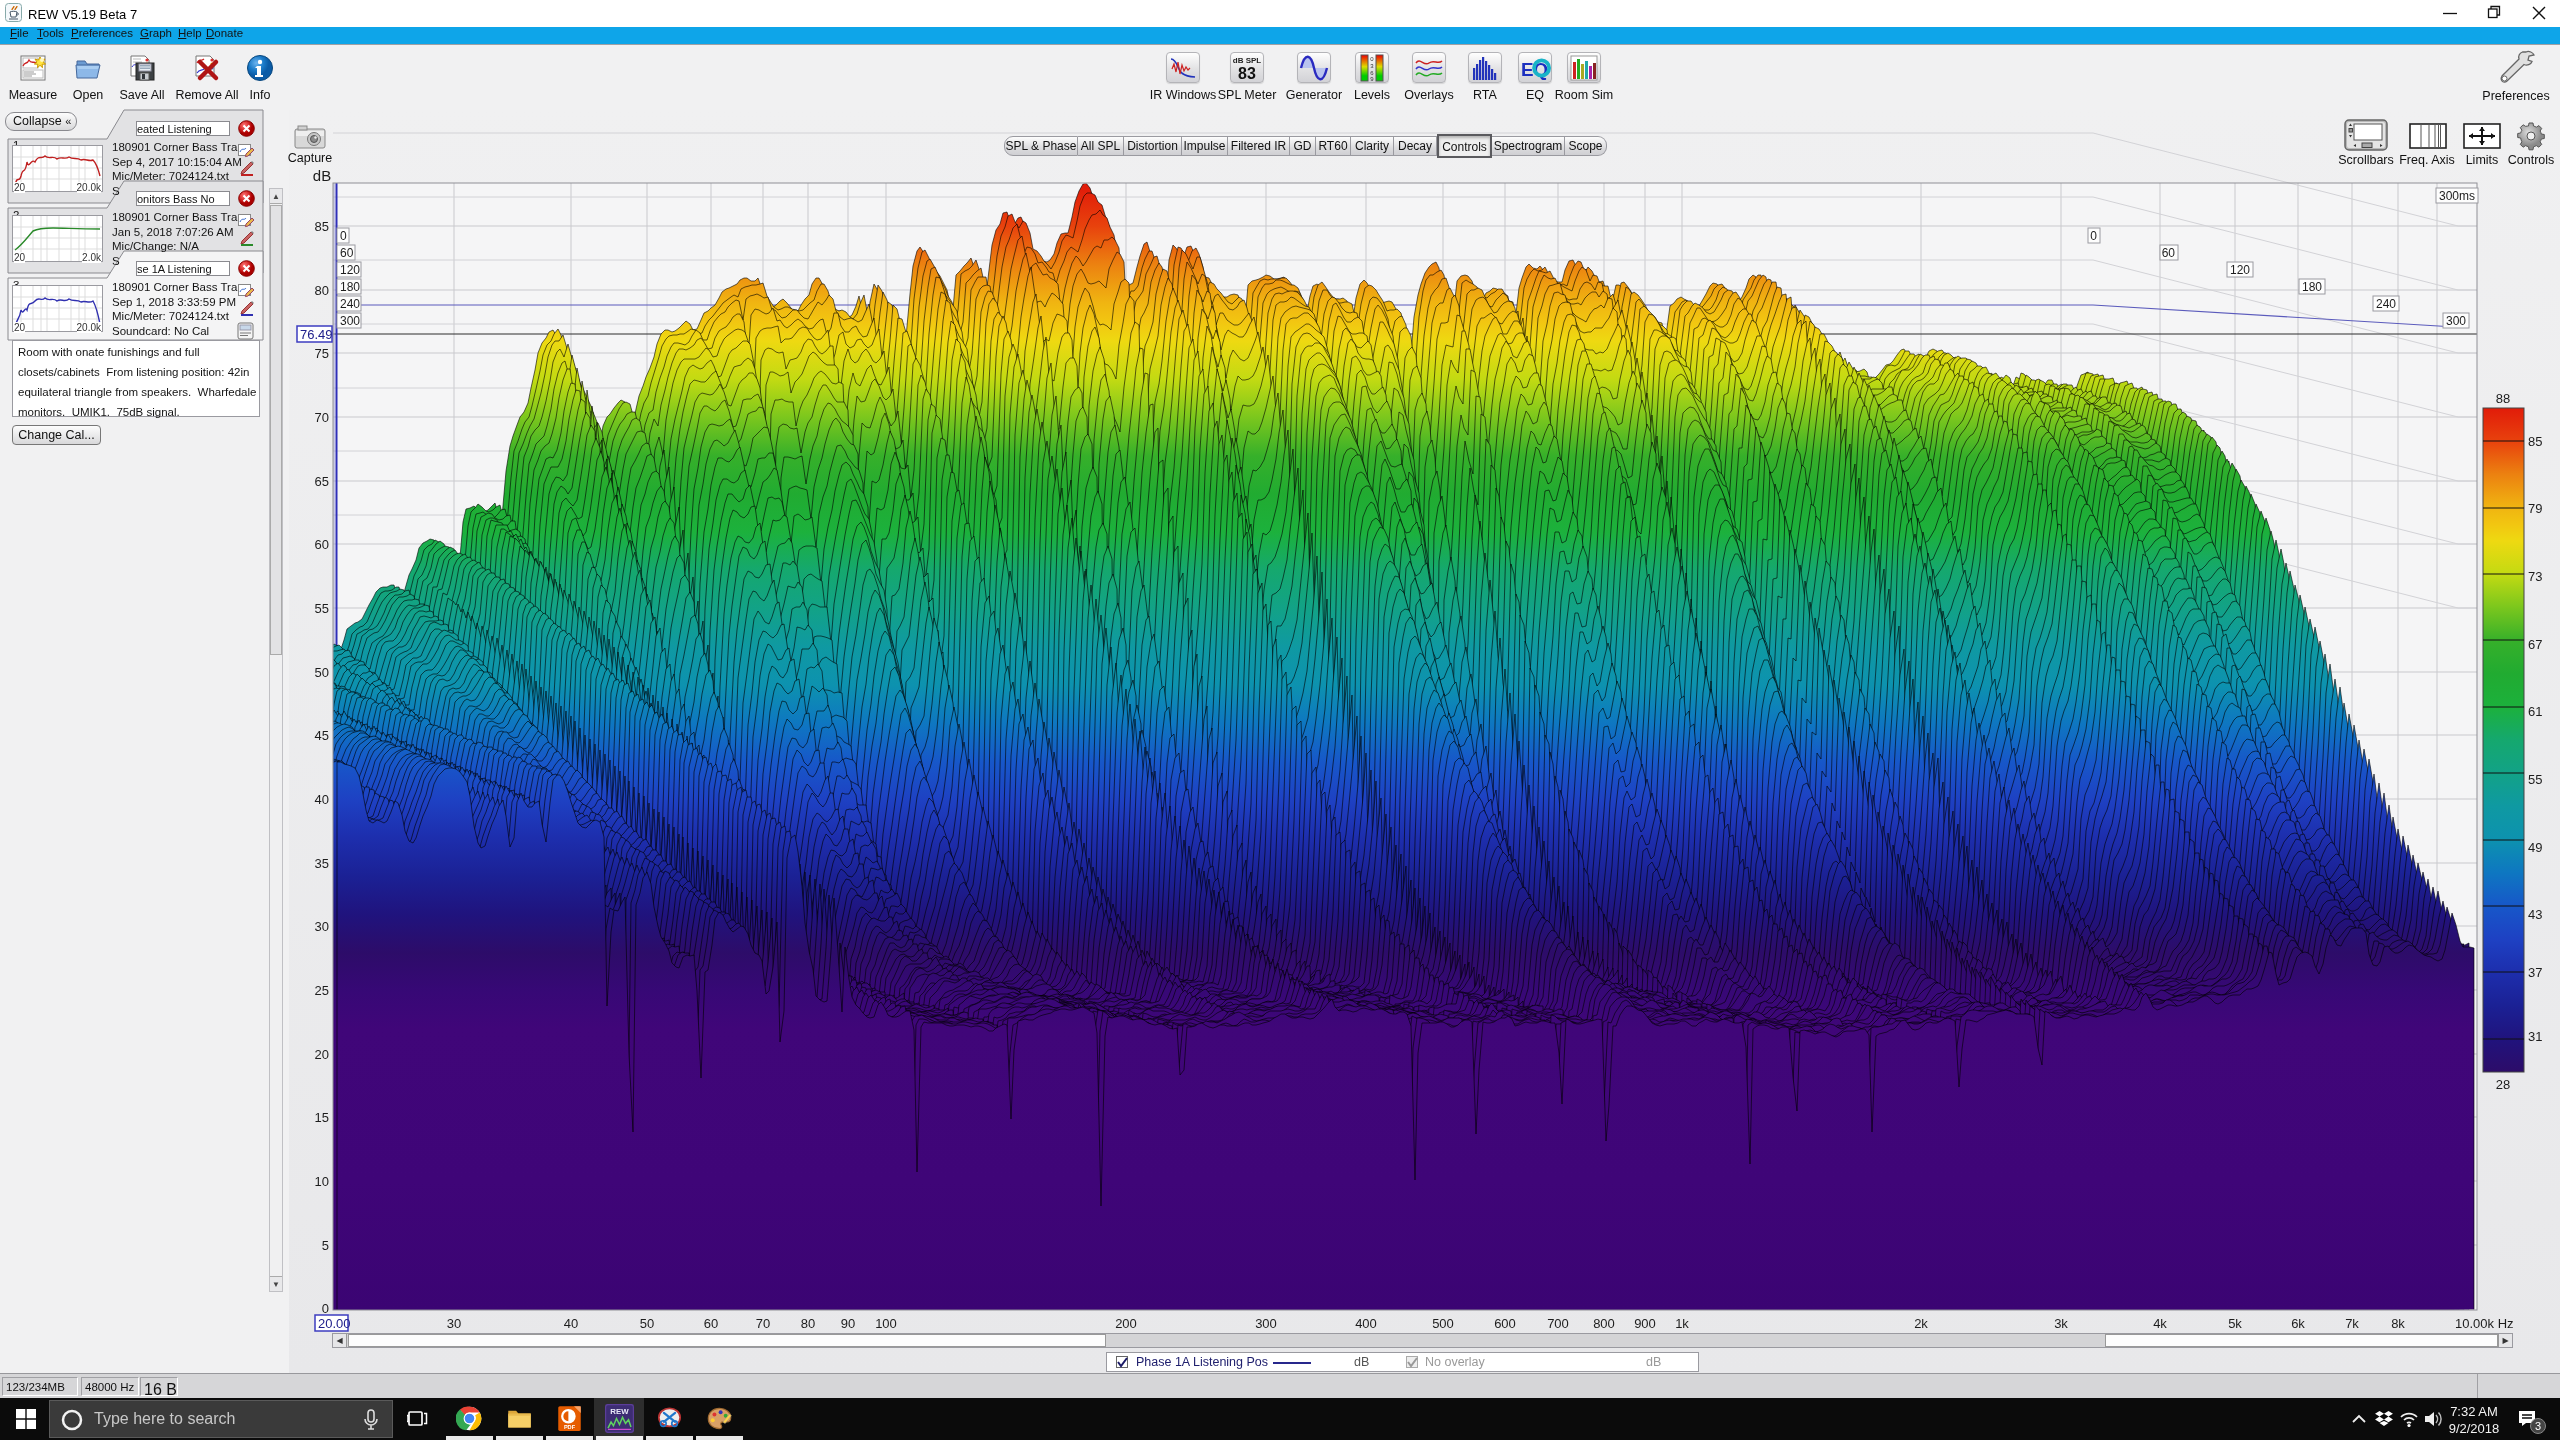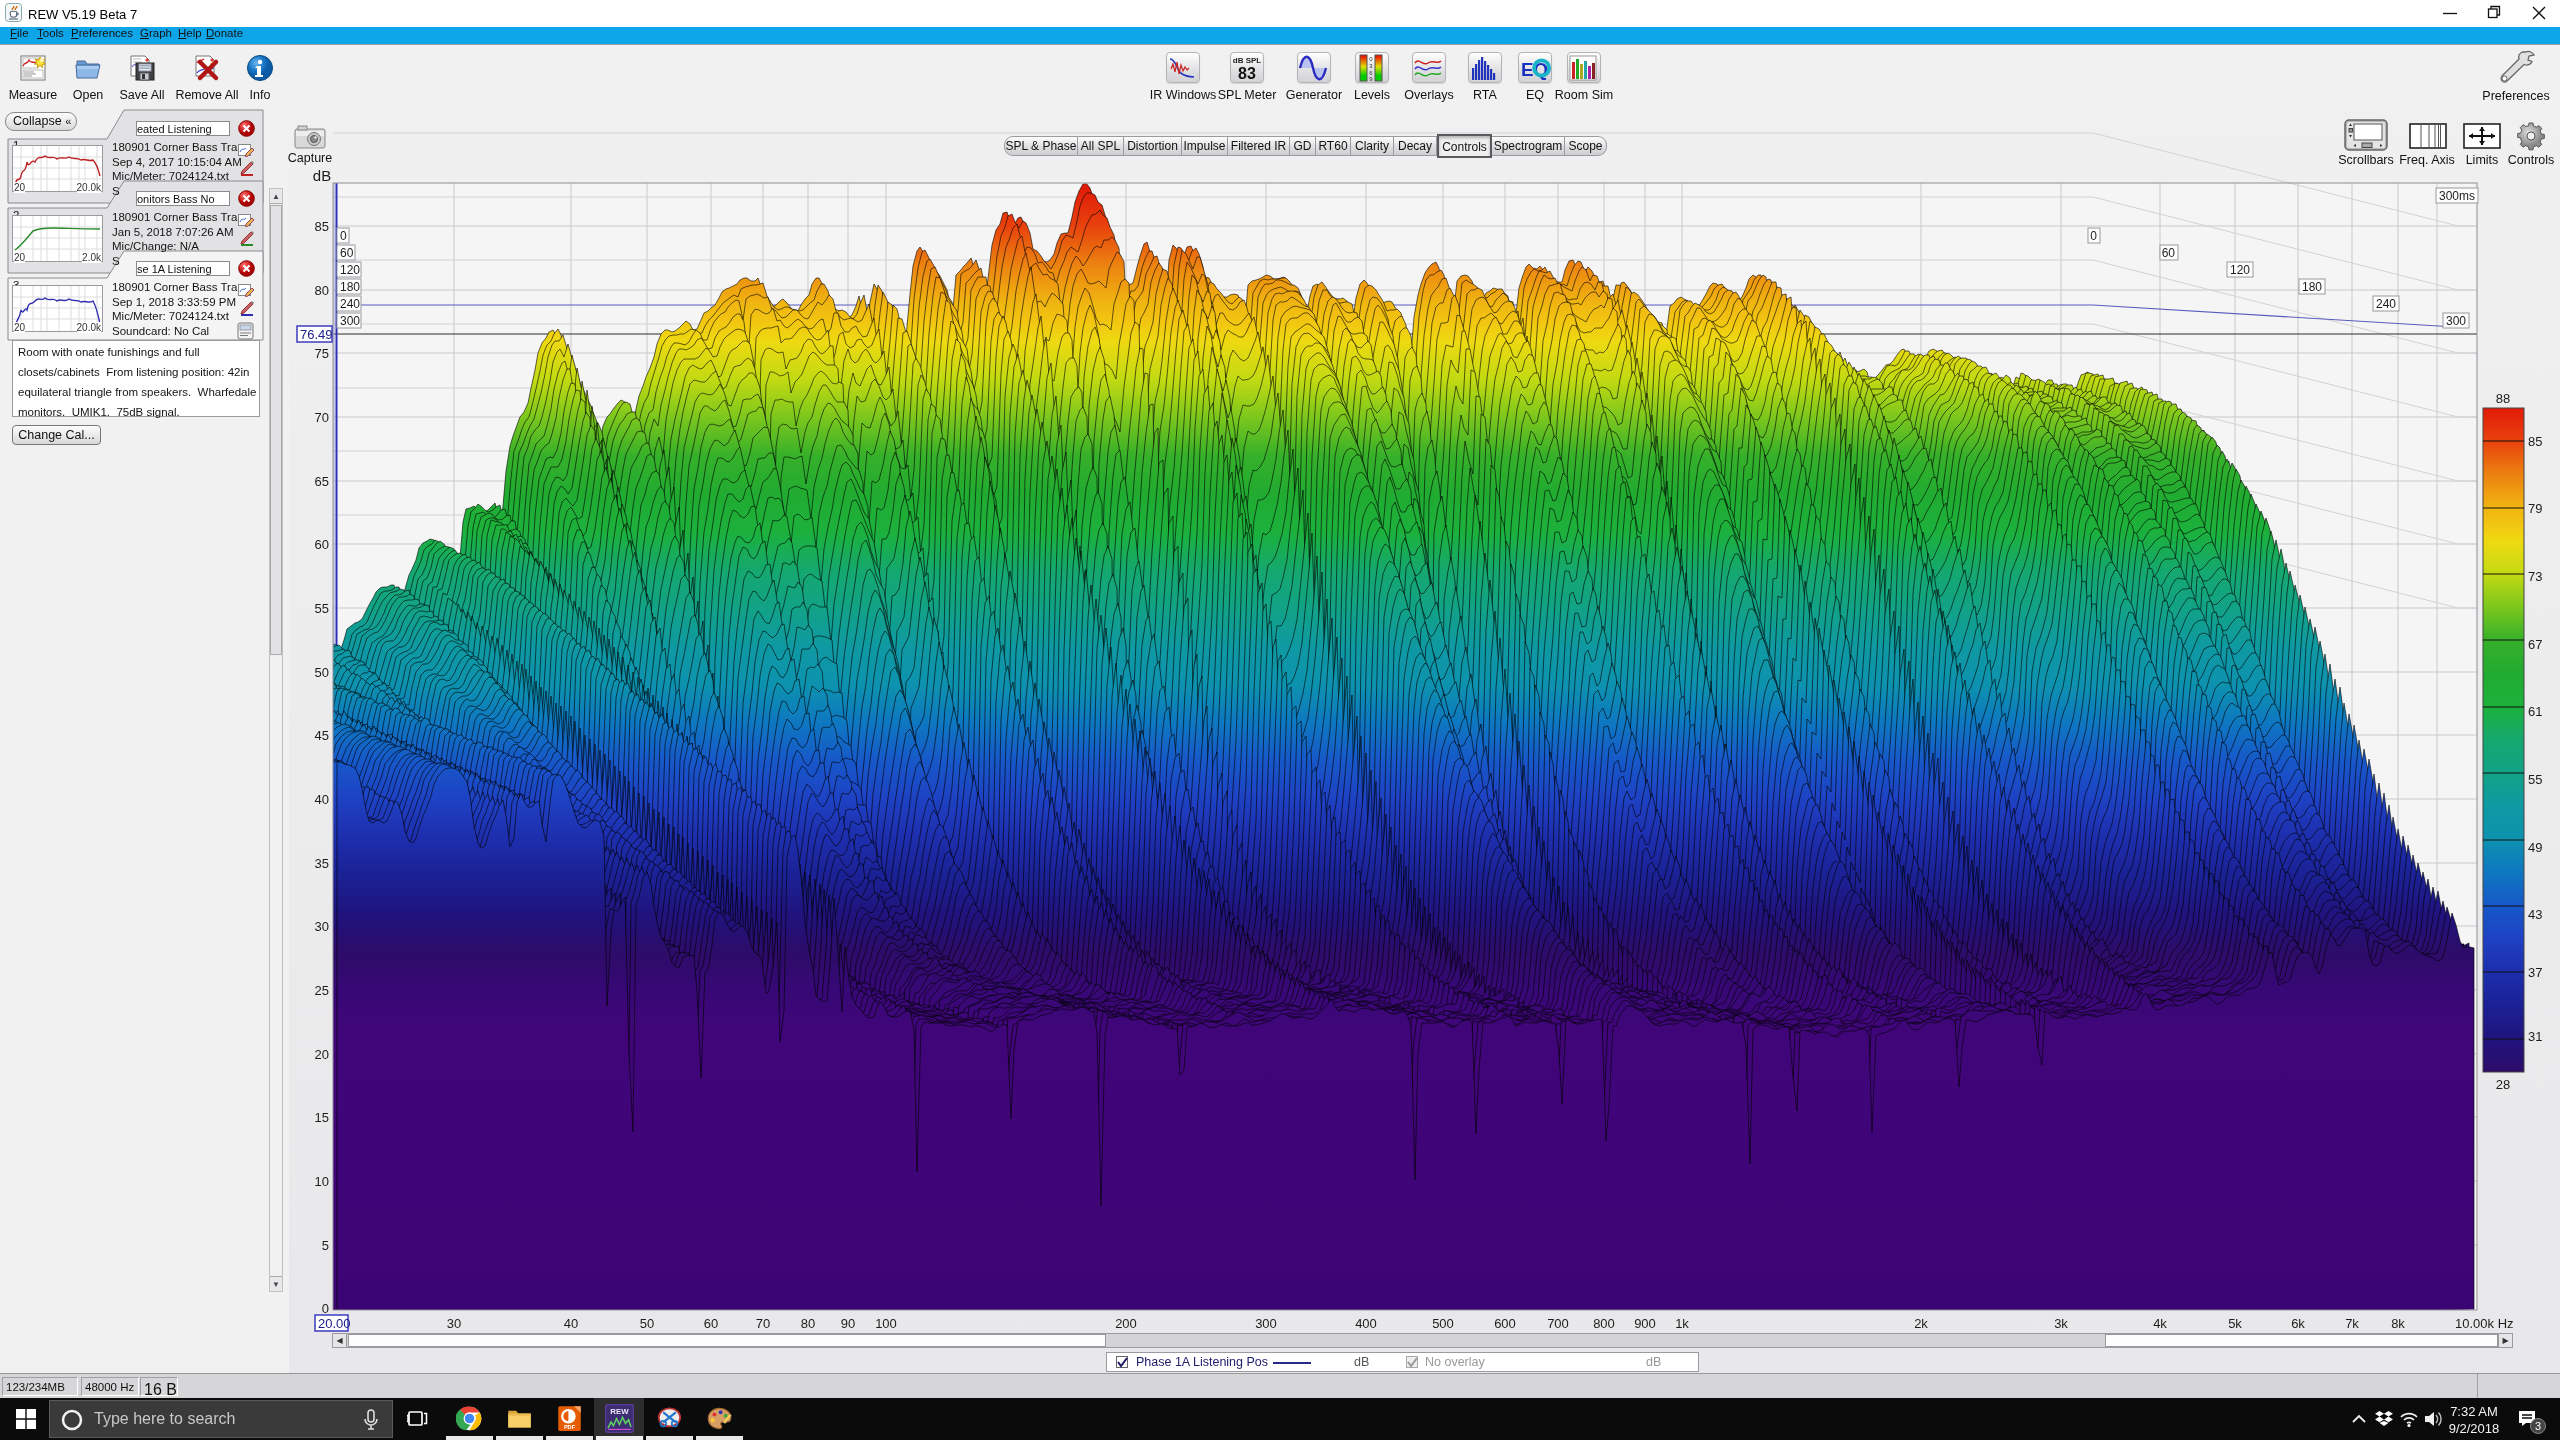--- a/index.html
+++ b/index.html
@@ -1,17 +1,17 @@
 <!DOCTYPE html>
 <html><head><meta charset="utf-8"><style>
 *{margin:0;padding:0;box-sizing:border-box}
 html,body{width:2560px;height:1440px;overflow:hidden;font-family:"Liberation Sans",sans-serif;background:#ececed}
 .abs{position:absolute}
 #plot{position:absolute;left:0;top:0}
-.ibtn{position:absolute;border:1px solid #b4b4b8;background:linear-gradient(#fefefe,#e2e2e4 55%,#d2d2d6);display:flex;align-items:center;box-shadow:0 1px 1px rgba(0,0,0,0.12)}
+.ibtn{position:absolute;border:1px solid #b4b4b8;background:linear-gradient(#fefefe,#e2e2e4 55%,#d2d2d6);display:flex;align-items:center;justify-content:center;box-shadow:0 1px 1px rgba(0,0,0,0.12)}
 .lbl{position:absolute;font-size:12.5px;color:#111;white-space:nowrap;transform:translateX(-50%)}
 .tab{position:relative;height:20px;border:1px solid #9a9aa0;border-left:none;background:linear-gradient(#fdfdfd,#dcdcde 60%,#cfcfd3);font-size:12px;color:#111;text-align:center;line-height:19px;white-space:nowrap;overflow:hidden}
 .mtxt{font-size:11.5px;color:#141414;position:absolute;white-space:nowrap}
 u{text-decoration:underline}
 </style></head>
 <body>
 <div class="abs" style="left:289px;top:110px;width:2271px;height:1263px;background:linear-gradient(#f0f0f1,#e8e8ea)"></div>
 <div class="abs" style="left:0;top:110px;width:289px;height:1263px;background:#f1f1f2"></div>
 <svg id="plot" width="2560" height="1440" viewBox="0 0 2560 1440">
 <defs>

